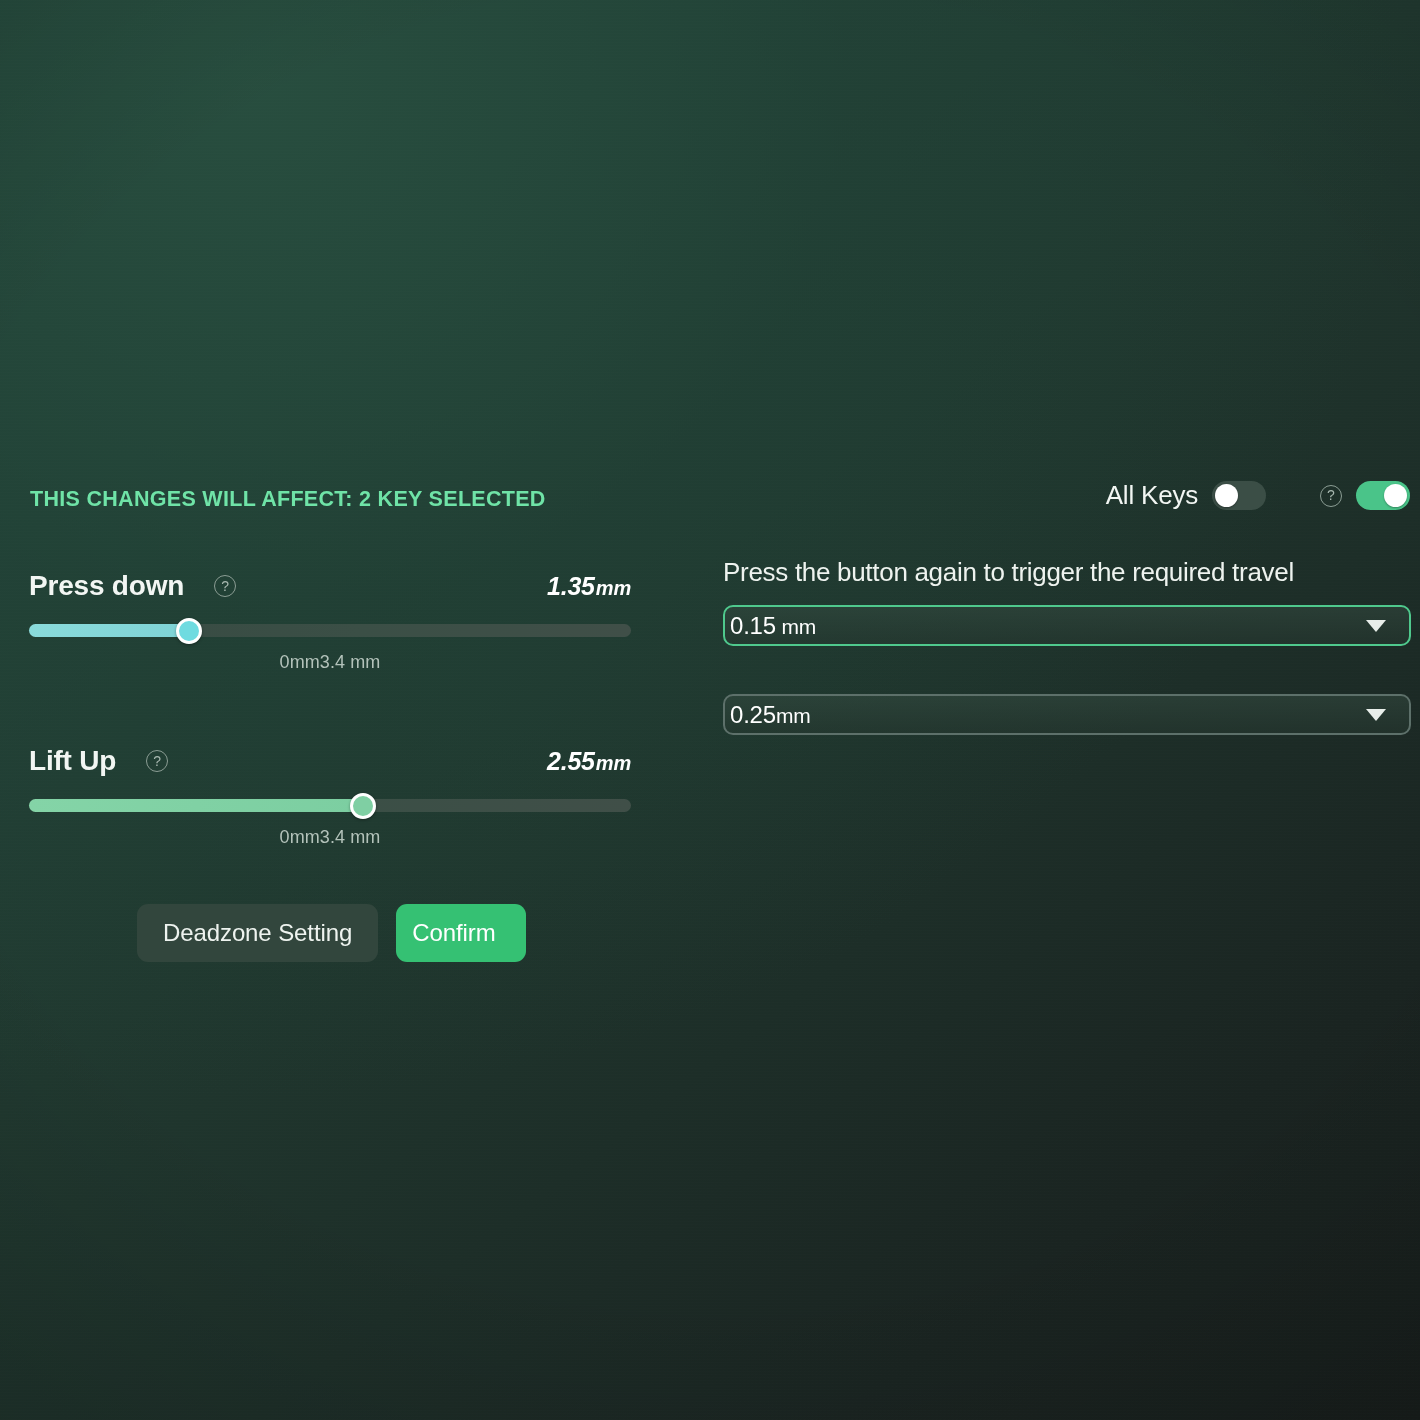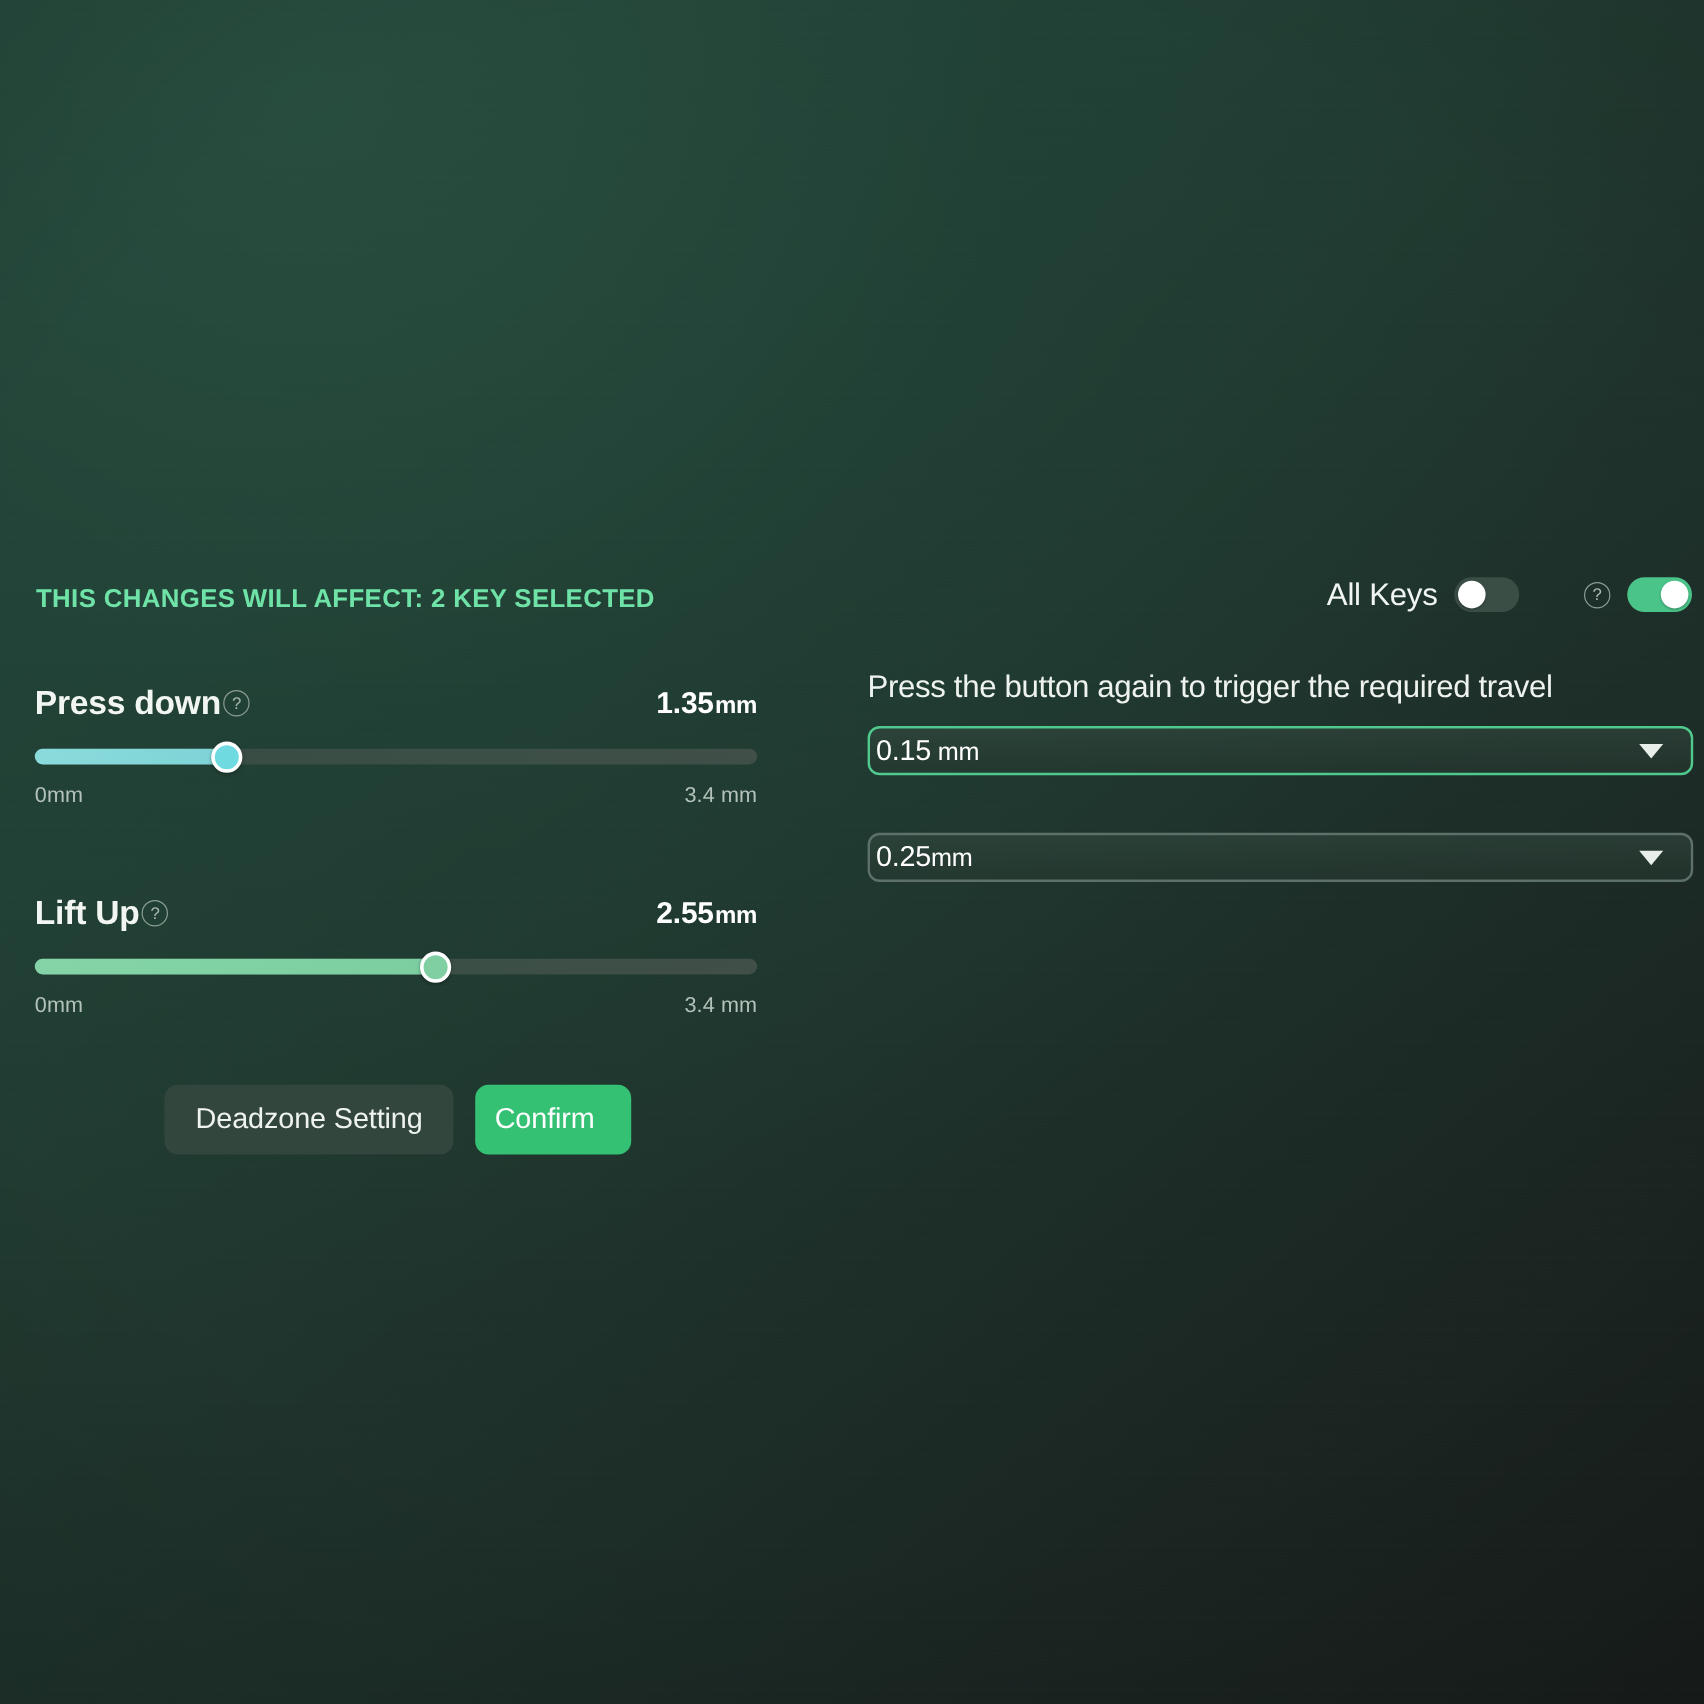--- a/index.html
+++ b/index.html
@@ -59,21 +59,21 @@
 
   .slider-head {
     display: flex;
     align-items: center;
     justify-content: space-between;
     margin-bottom: 20px;
   }
   .slider-head-left {
     display: flex;
     align-items: center;
-    gap: 2px;
+    gap: 30px;
   }
   .slider-label {
     font-size: 28px;
     font-weight: bold;
     color: #f2f6f3;
     letter-spacing: -0.2px;
   }
   .help-icon {
     width: 22px;
     height: 22px;
@@ -87,20 +87,21 @@
     justify-content: center;
     font-weight: normal;
     box-sizing: border-box;
     padding-bottom: 1px;
   }
   .slider-value {
     font-size: 25px;
     color: #ffffff;
     letter-spacing: -0.2px;
     white-space: nowrap;
+    font-style: italic;
   }
   .slider-value .num { font-weight: bold; font-size: 25px; }
   .slider-value .unit { font-weight: bold; font-size: 20px; margin-left: 1px; }
 
   .track-wrap {
     position: relative;
     height: 16px;
     margin-bottom: 14px;
   }
   .track {
@@ -127,21 +128,21 @@
     border: 3.2px solid #ffffff;
     box-sizing: border-box;
     transform: translateX(-50%);
     box-shadow: 0 1px 3px rgba(0,0,0,0.35);
   }
   .thumb-press { background: #6fdbe0; }
   .thumb-lift  { background: #7fcfa3; }
 
   .track-ends {
     display: flex;
-    justify-content: space-between;
+    justify-content: center;
     font-size: 18px;
     color: #b3c2ba;
     letter-spacing: 0.1px;
   }
 
   .btn-row {
     display: flex;
     gap: 18px;
     margin-top: 56px;
     padding-left: 108px;

